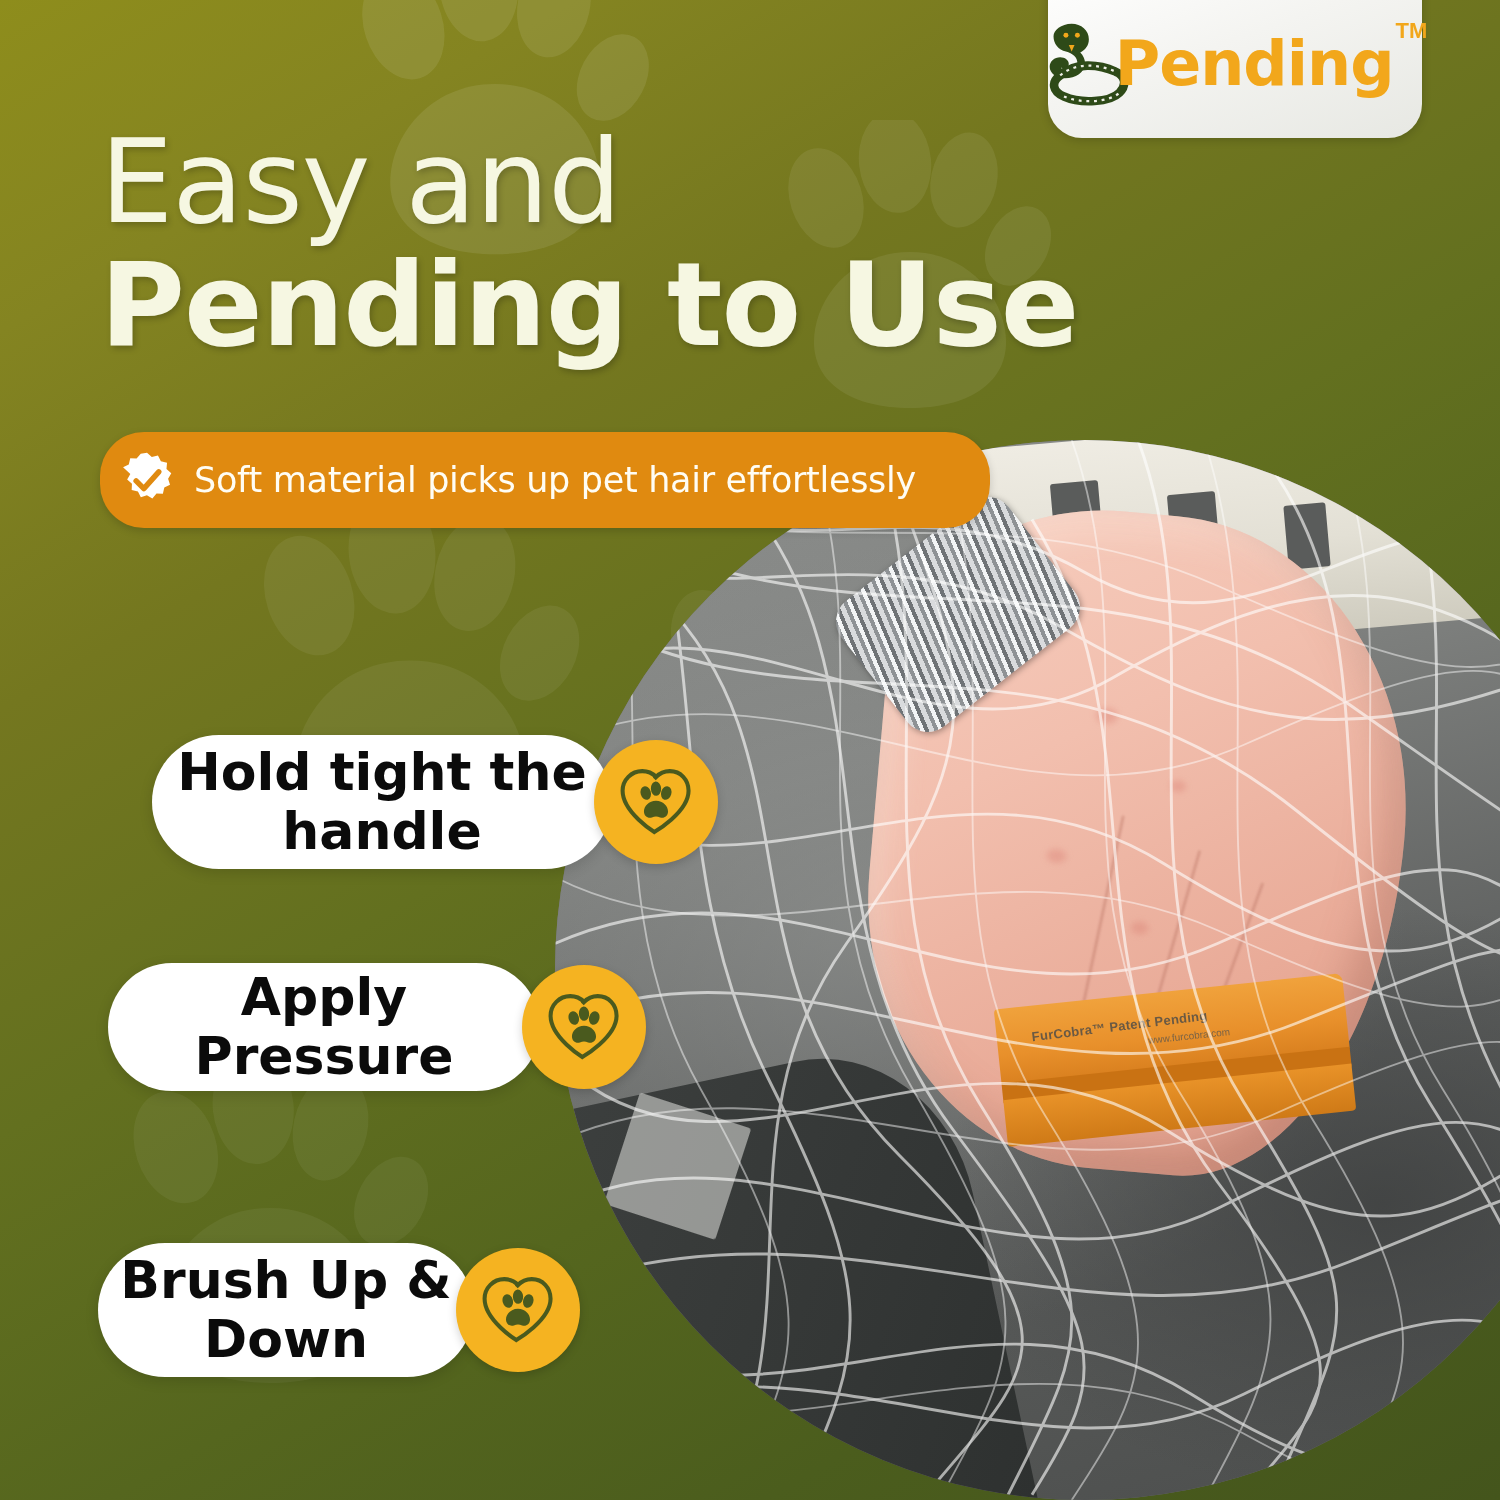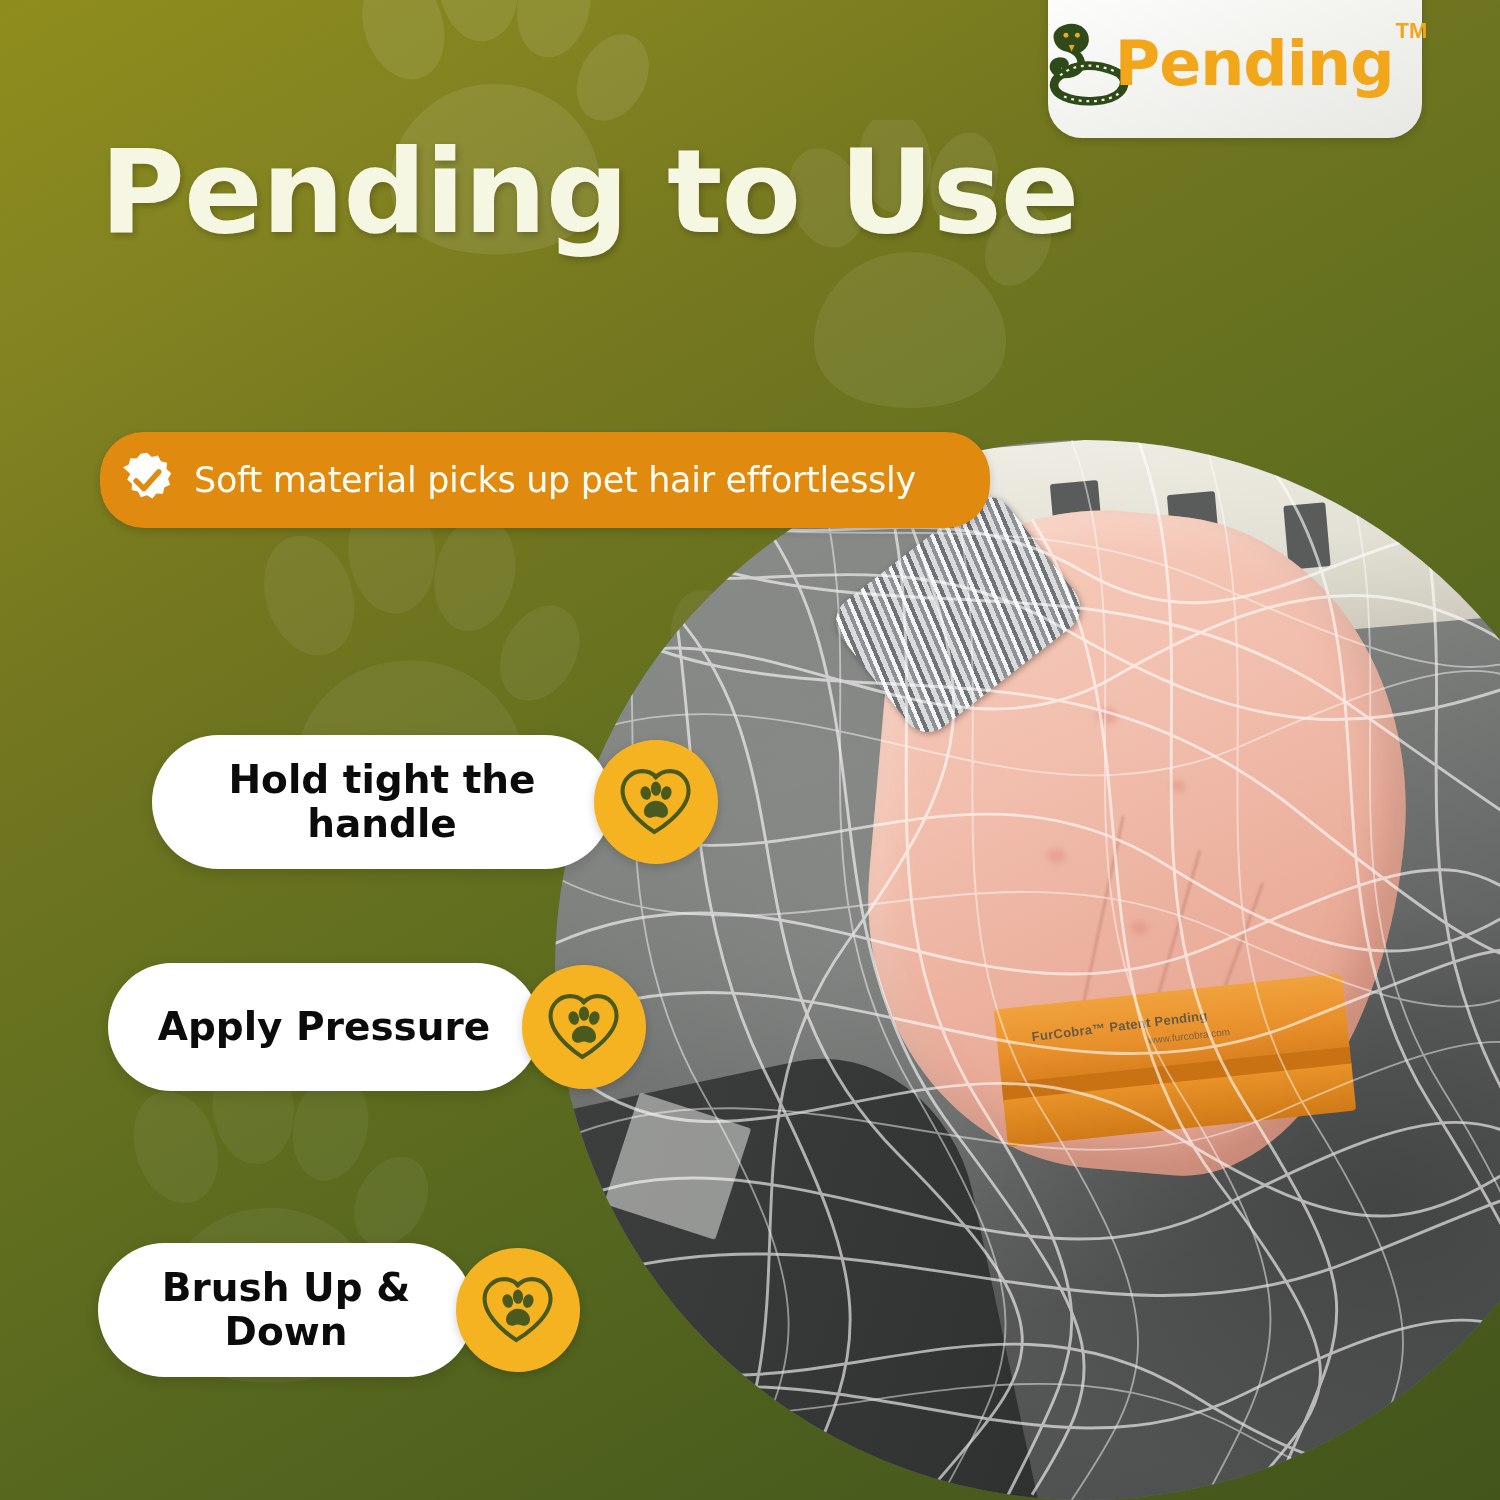--- a/index.html
+++ b/index.html
@@ -216,21 +216,21 @@
   .step-pill {
     background:#FFFFFF;
     border-radius:70px;
     display:flex; align-items:center; justify-content:center;
     text-align:center;
     box-shadow: 0 4px 14px rgba(0,0,0,.14);
   }
   .step-label {
     font-family:"DejaVu Sans", sans-serif;
     font-weight:bold; color:#0B0B0B;
-    font-size:39px; line-height:1.14;
+    font-size:52px; line-height:1.14;
     padding: 0 22px;
     white-space: pre-line;
   }
   .step-badge {
     width:124px; height:124px;
     border-radius:50%;
     background:#F5B321;
     display:flex; align-items:center; justify-content:center;
     margin-left:-18px;
     position:relative; z-index:3;
@@ -396,20 +396,21 @@
         <path d="M18 62 C34 48 58 50 76 58 C86 62 88 72 80 80 C70 90 40 92 22 84 C10 79 8 69 18 62z" fill="none" stroke="#2E4A18" stroke-width="9" stroke-linecap="round"></path>
         <path d="M18 62 C34 48 58 50 76 58" fill="none" stroke="#EFEFE8" stroke-width="2.4" stroke-dasharray="3 5"></path>
         <path d="M22 84 C40 92 70 90 80 80" fill="none" stroke="#EFEFE8" stroke-width="2.4" stroke-dasharray="3 5"></path>
       </svg>
       <span class="logo-word">Pending</span>
       <span class="logo-tm">TM</span>
     </div>
   </div>
 
   <div class="headline">
+    <span class="h-line1">Easy and</span>
     <span class="h-line2">Pending to Use</span>
   </div>
 
   <div class="banner">
     <svg class="seal" viewBox="0 0 64 64">
       <path fill="#FFFFFF" d="M32 2l5.3 4.6 6.8-1.6 3.2 6.2 6.8 1.7-.6 7 5.3 4.6-3.5 6.1 2.1 6.7-6.3 3.1-1.6 6.9-7-.3-4.6 5.3-6-3.5-6.7 2.1-3.2-6.2-6.9-1.6.3-7-5.3-4.6 3.5-6.1L5.6 18l6.3-3.2 1.6-6.8 7 .3L25.1 3z"></path>
       <path fill="none" stroke="#E08A10" stroke-width="6" stroke-linecap="round" stroke-linejoin="round" d="M20 33l8.5 8.5L45 23"></path>
     </svg>
     <span class="banner-text">Soft material picks up pet hair effortlessly</span>
   </div>

